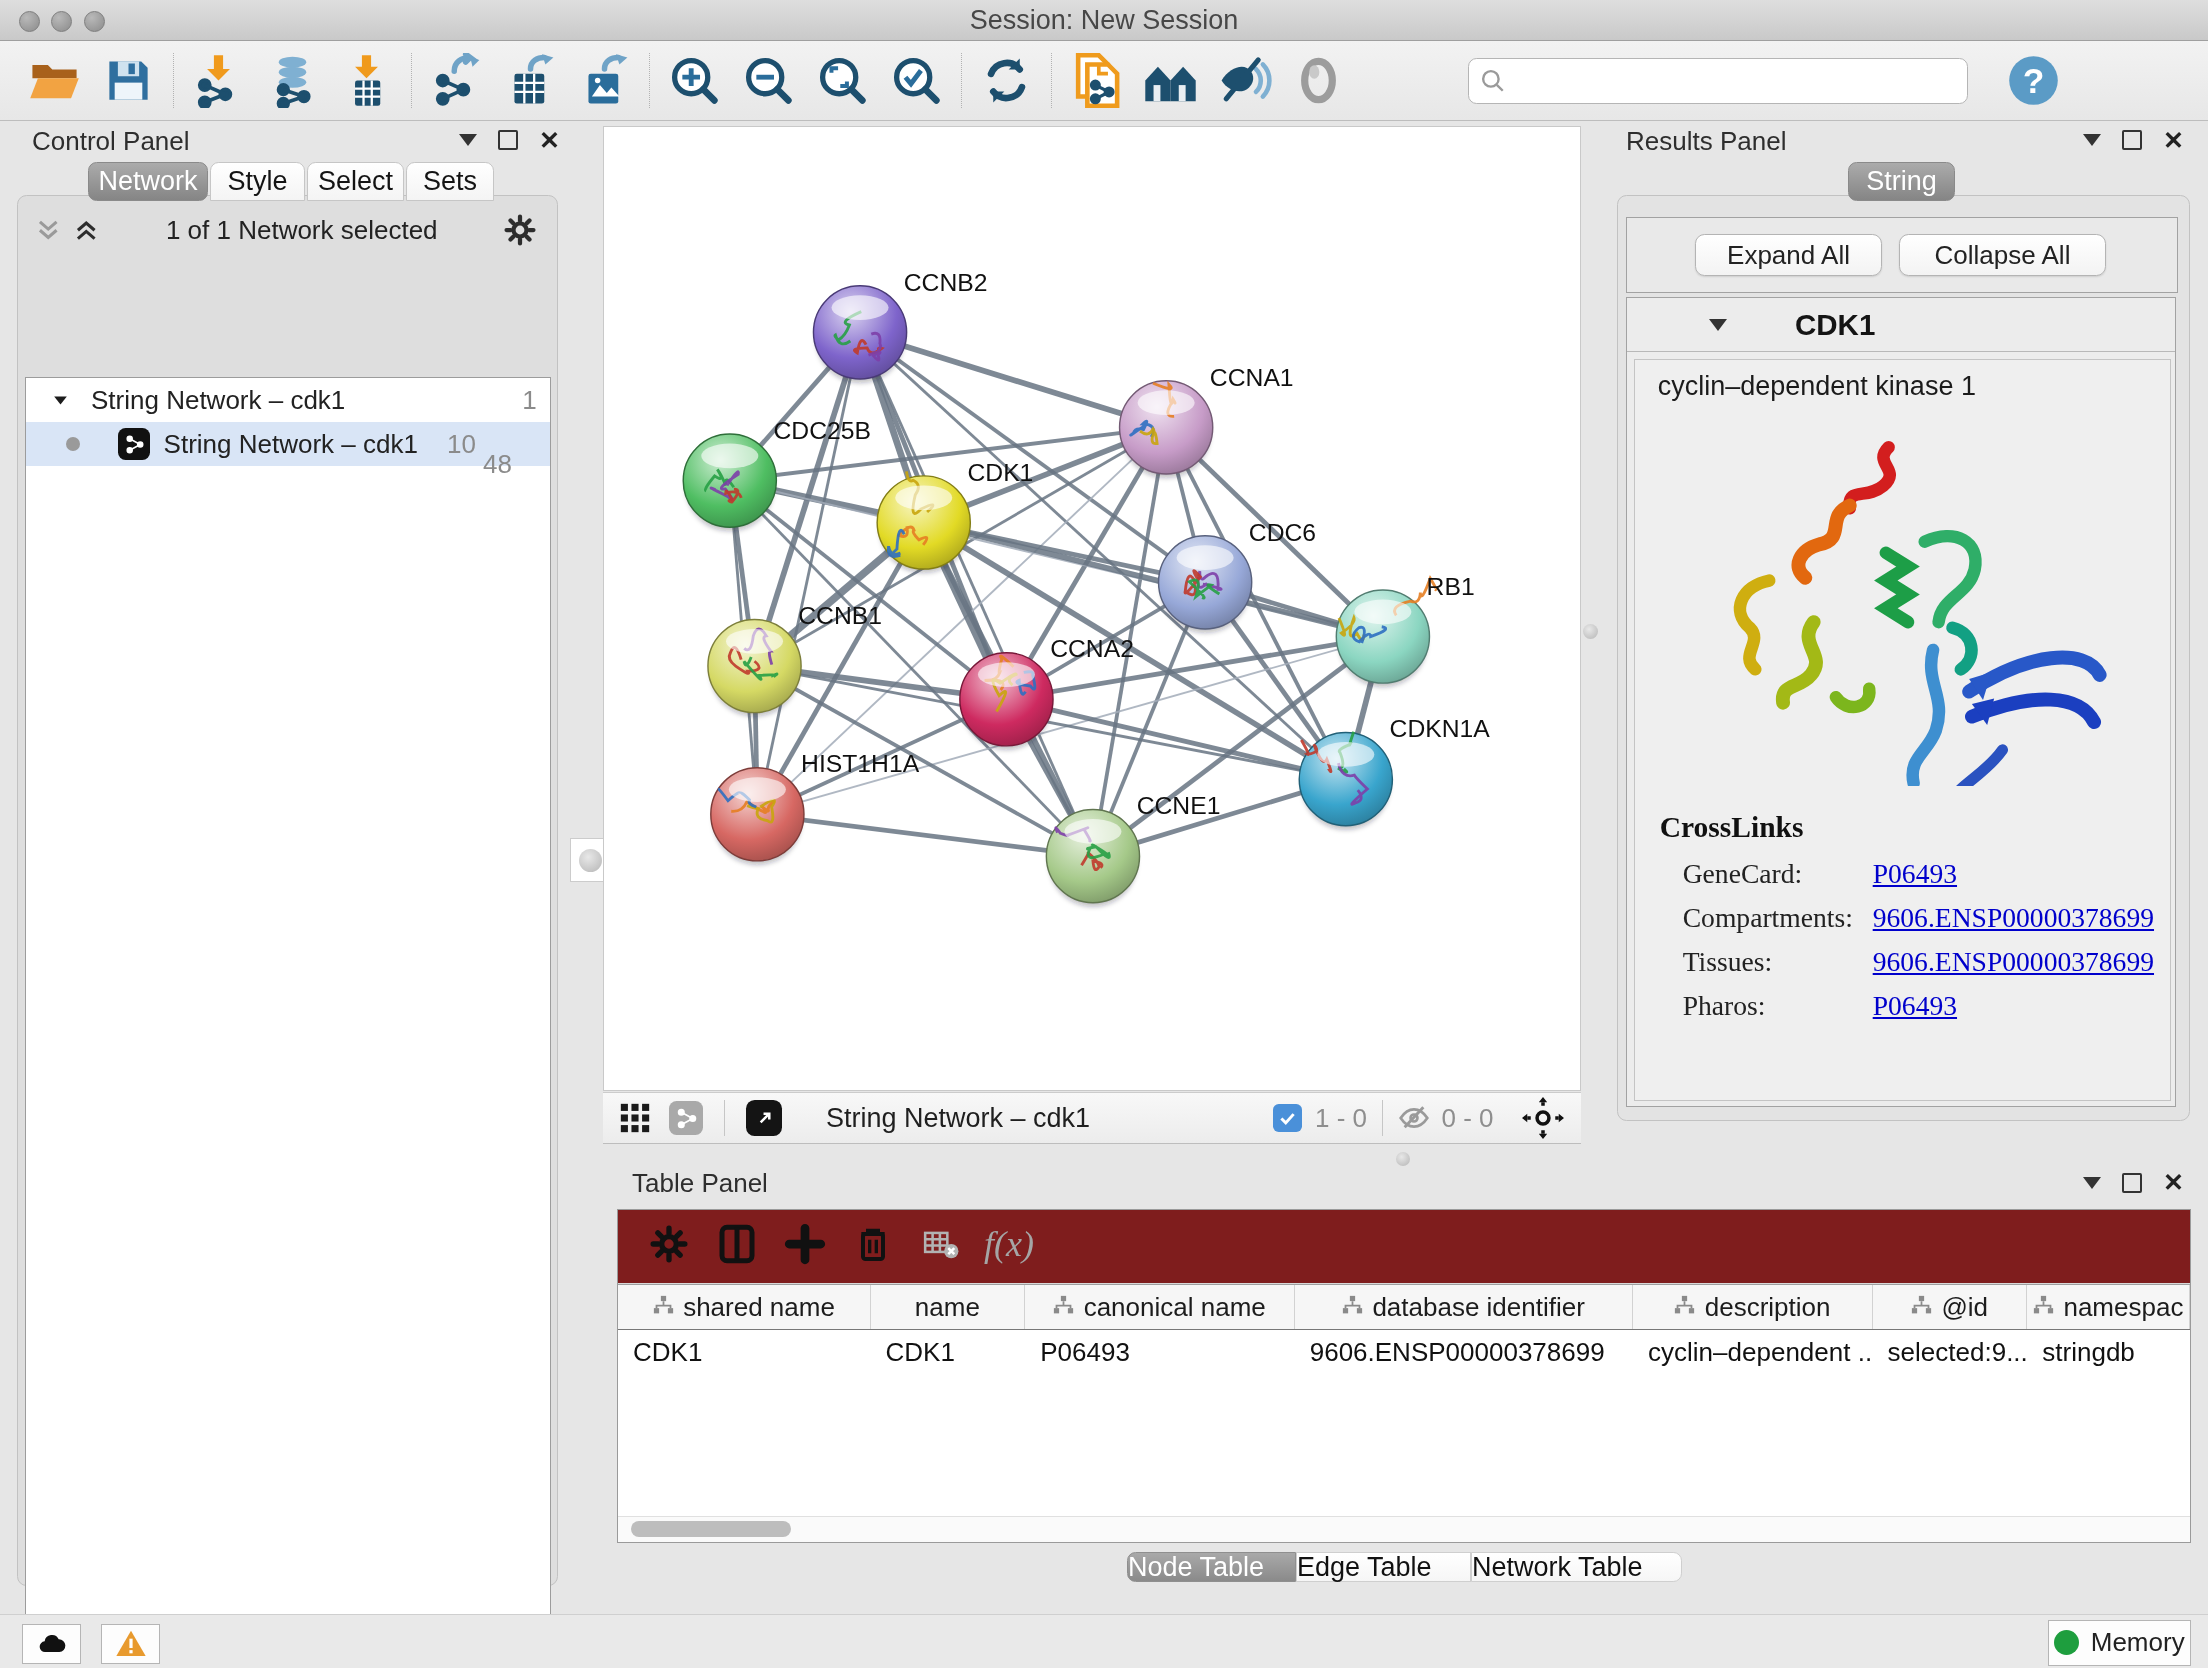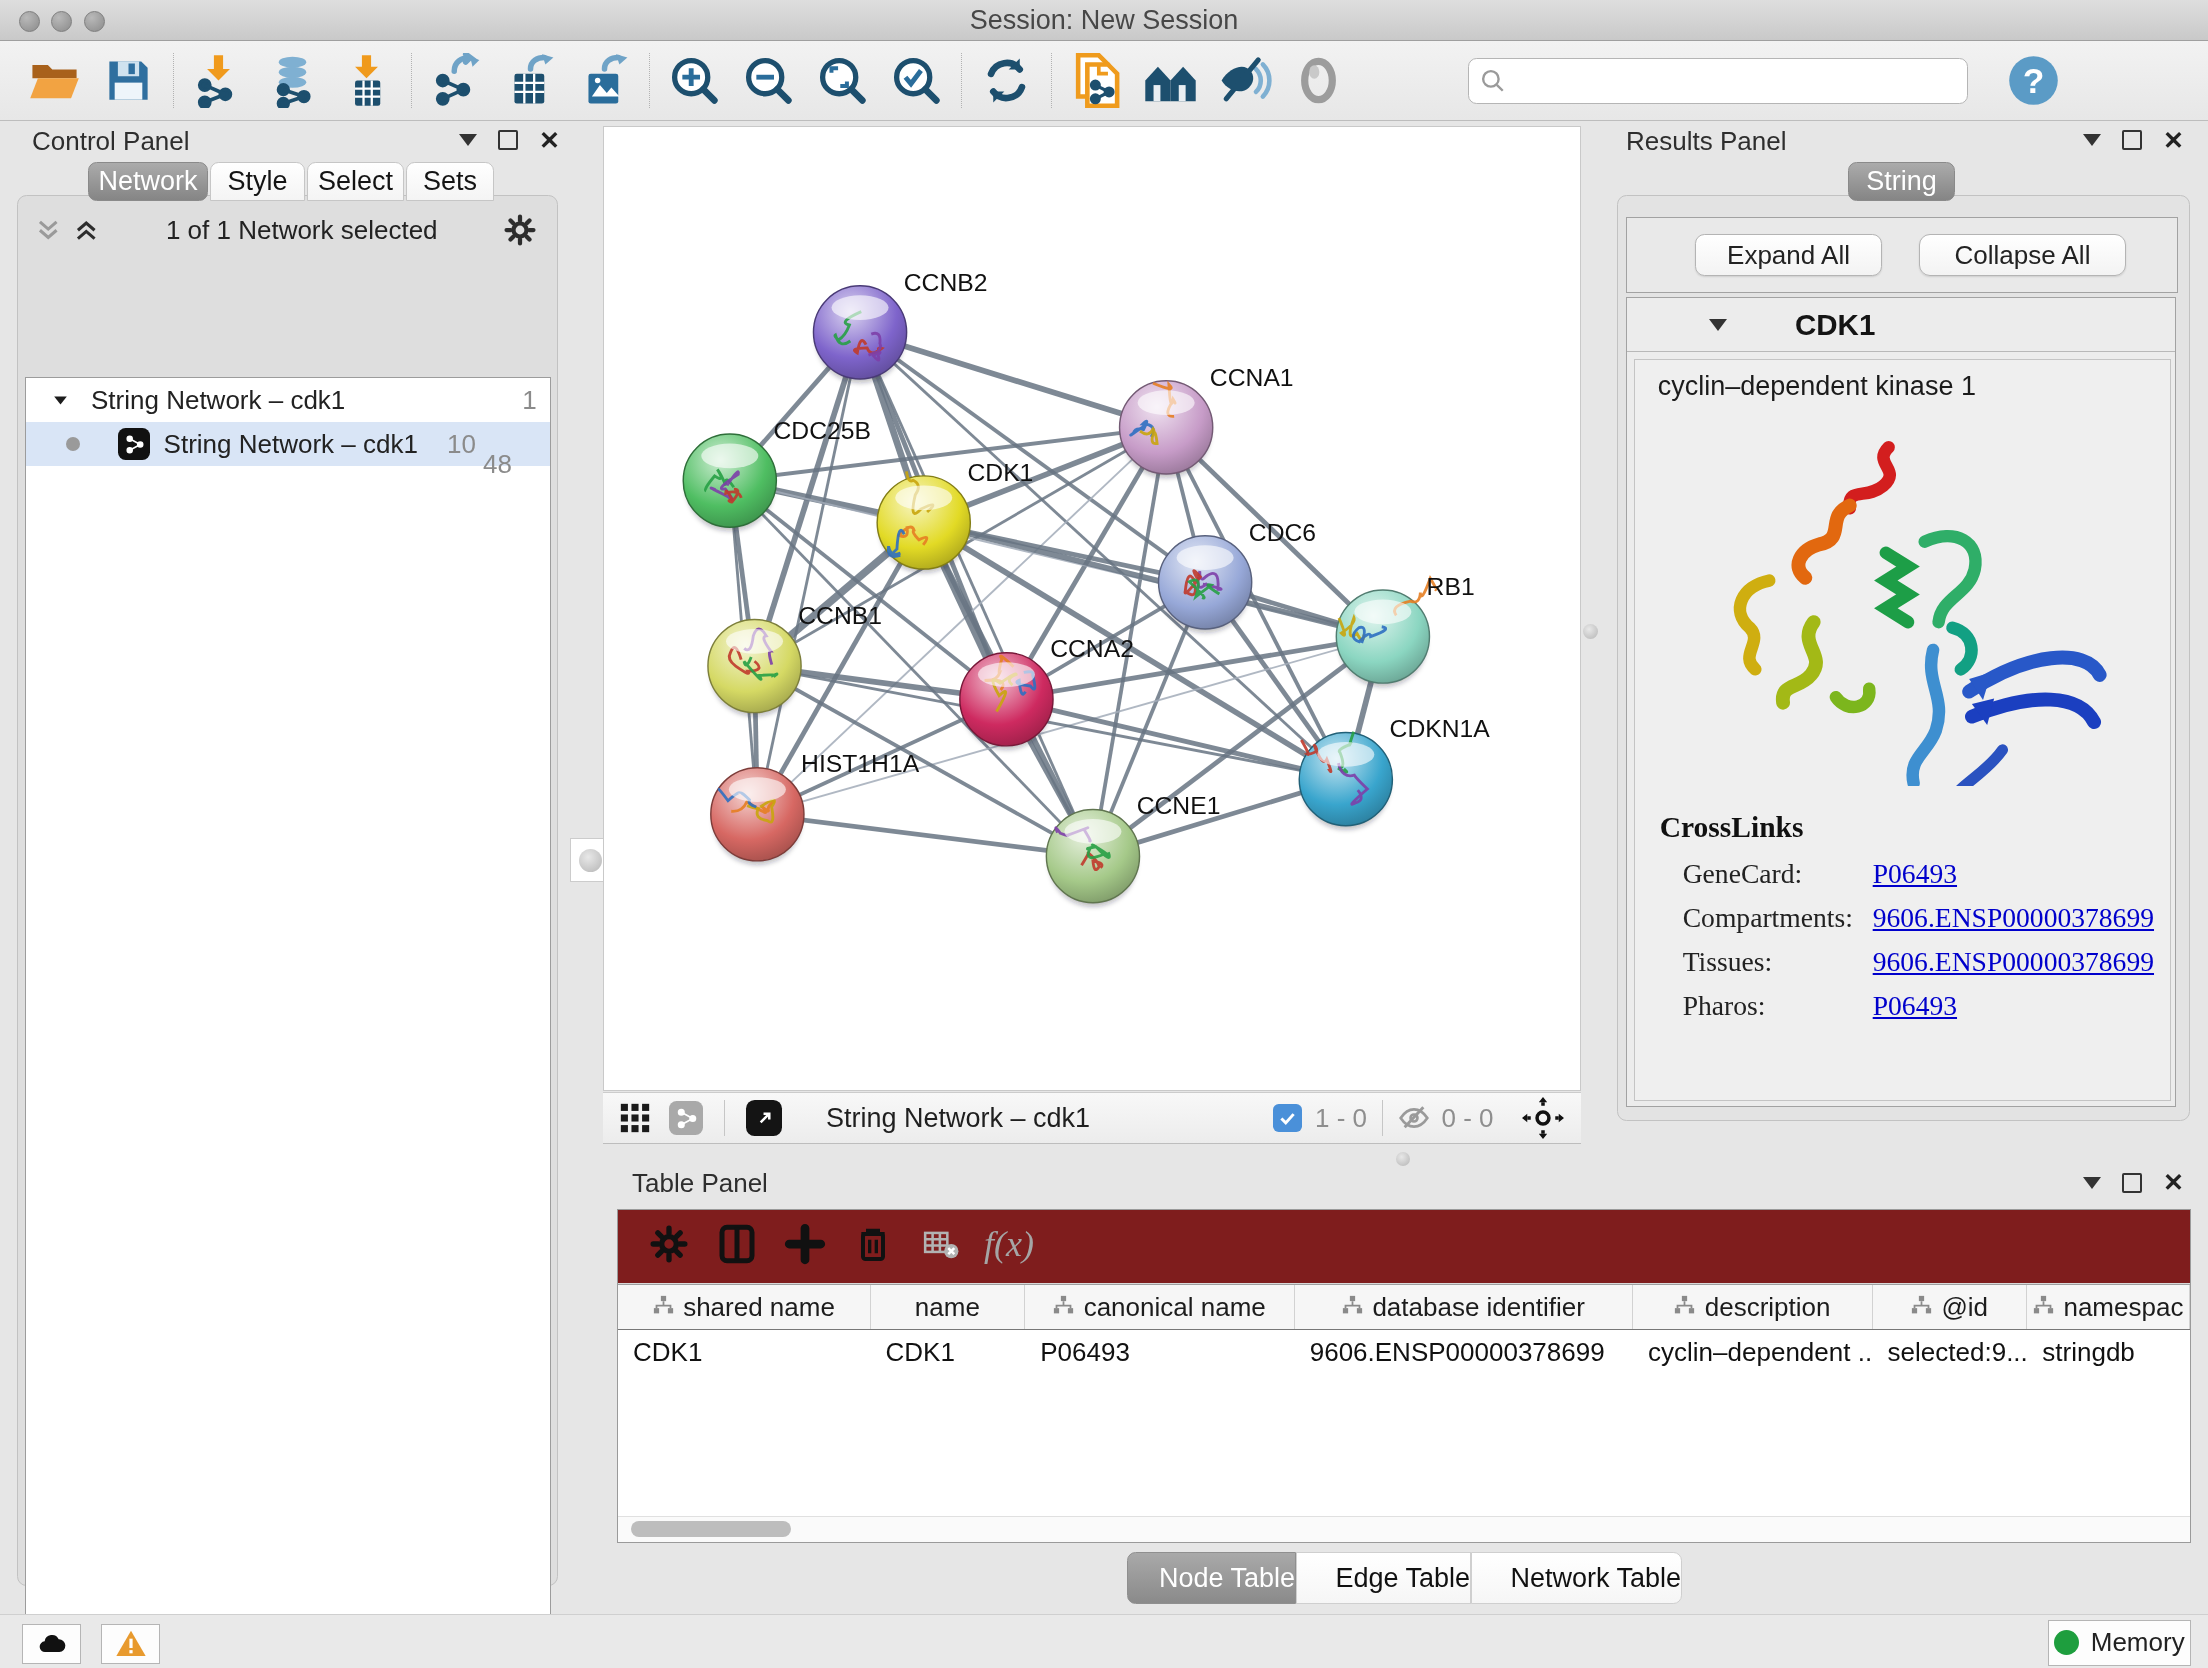--- a/index.html
+++ b/index.html
@@ -61,22 +61,22 @@
   .tt-btn{width:68px;height:67px;display:flex;align-items:center;justify-content:center;}
   #tbl-head{position:absolute;left:0;top:74px;width:100%;height:46px;background:#f6f6f6;
     border-top:1px solid #9f9f9f;border-bottom:1.9px solid #777;display:flex;box-sizing:border-box;}
   .th{display:flex;align-items:center;justify-content:center;gap:9.5px;font-size:26px;color:#1c1c1c;
     border-right:1px solid #d2d2d2;box-sizing:border-box;overflow:hidden;white-space:nowrap;}
   #tbl-row{position:absolute;left:0;top:120px;width:100%;height:44px;display:flex;background:#fff;}
   .td{font-size:26px;color:#111;padding-left:15px;display:flex;align-items:center;box-sizing:border-box;
     overflow:hidden;white-space:nowrap;}
   #hscroll{position:absolute;left:0;bottom:0;width:100%;height:25px;background:#fafafa;border-top:1px solid #e0e0e0;}
   #hthumb{position:absolute;left:13.3px;top:3.8px;width:160px;height:16px;background:#bdbdbd;border-radius:8.6px;}
-  .btab{position:absolute;height:52px;border:1px solid #cfcfcf;background:linear-gradient(#ffffff,#f6f6f6);
-    color:#111;font-size:27px;display:flex;align-items:center;justify-content:flex-end;box-sizing:border-box;padding-left:20px;}
+  .btab{position:absolute;height:30px;border:1px solid #cfcfcf;background:linear-gradient(#ffffff,#f6f6f6);
+    color:#111;font-size:27px;display:flex;align-items:center;justify-content:flex-start;box-sizing:border-box;}
   .btab.sel{background:linear-gradient(#a9a9a9,#8a8a8a);color:#fff;border-color:#8f8f8f;}
   
   #statusbar{position:absolute;left:0;top:1614px;width:2208px;height:54px;background:#e9e9e9;
     border-top:1px solid #cfcfcf;}
   .sb-btn{position:absolute;background:#fdfdfd;border:1.9px solid #b5b5b5;display:flex;
     align-items:center;justify-content:center;}
   .handle-dot{background:radial-gradient(circle at 40% 35%,#e8e8e8,#b5b5b5);border-radius:50%;}
 </style>
 </head>
 <body>
@@ -617,21 +617,21 @@
     </div>
     <div class="ptab sel" style="left:241px;top:42px;width:107px;z-index:2;border-radius:8.6px;">
         <span>String</span>
       </div>
     <div class="graybox" style="left:9.5px;top:75px;width:571px;height:924px;background:#e3e3e3;"></div>
 
     <div class="abs" style="left:19px;top:97px;width:550px;height:74px;border:1px solid #a2a2a2;background:#e9e9e9;"></div>
     <div class="rbtn" style="left:88px;top:114px;width:185px;">
         <span>Expand All</span>
       </div>
-    <div class="rbtn" style="left:312px;top:114px;width:205px;border-radius:11px;">
+    <div class="rbtn" style="left:292px;top:114px;width:205px;">
         <span>Collapse All</span>
       </div>
 
     <div class="abs" style="left:19px;top:177px;width:550px;height:810px;border:1px solid #a2a2a2;background:#ececec;box-sizing:border-box;">
       <div style="height:53px;border-bottom:1px solid #b8b8b8;display:flex;align-items:center;">
         <span class="caret" style="margin-left:82px;"></span>
         <span style="margin-left:68px;font-size:29.5px;font-weight:bold;color:#141414;">CDK1</span>
       </div>
       <div style="position:absolute;left:6.7px;top:61px;width:535px;height:740px;border:1px solid #c4c4c4;background:#efefef;overflow:hidden;">
         <div style="margin:11.4px 0 0 23px;font-size:27px;color:#1b1b1b;">cyclin–dependent kinase 1</div>

